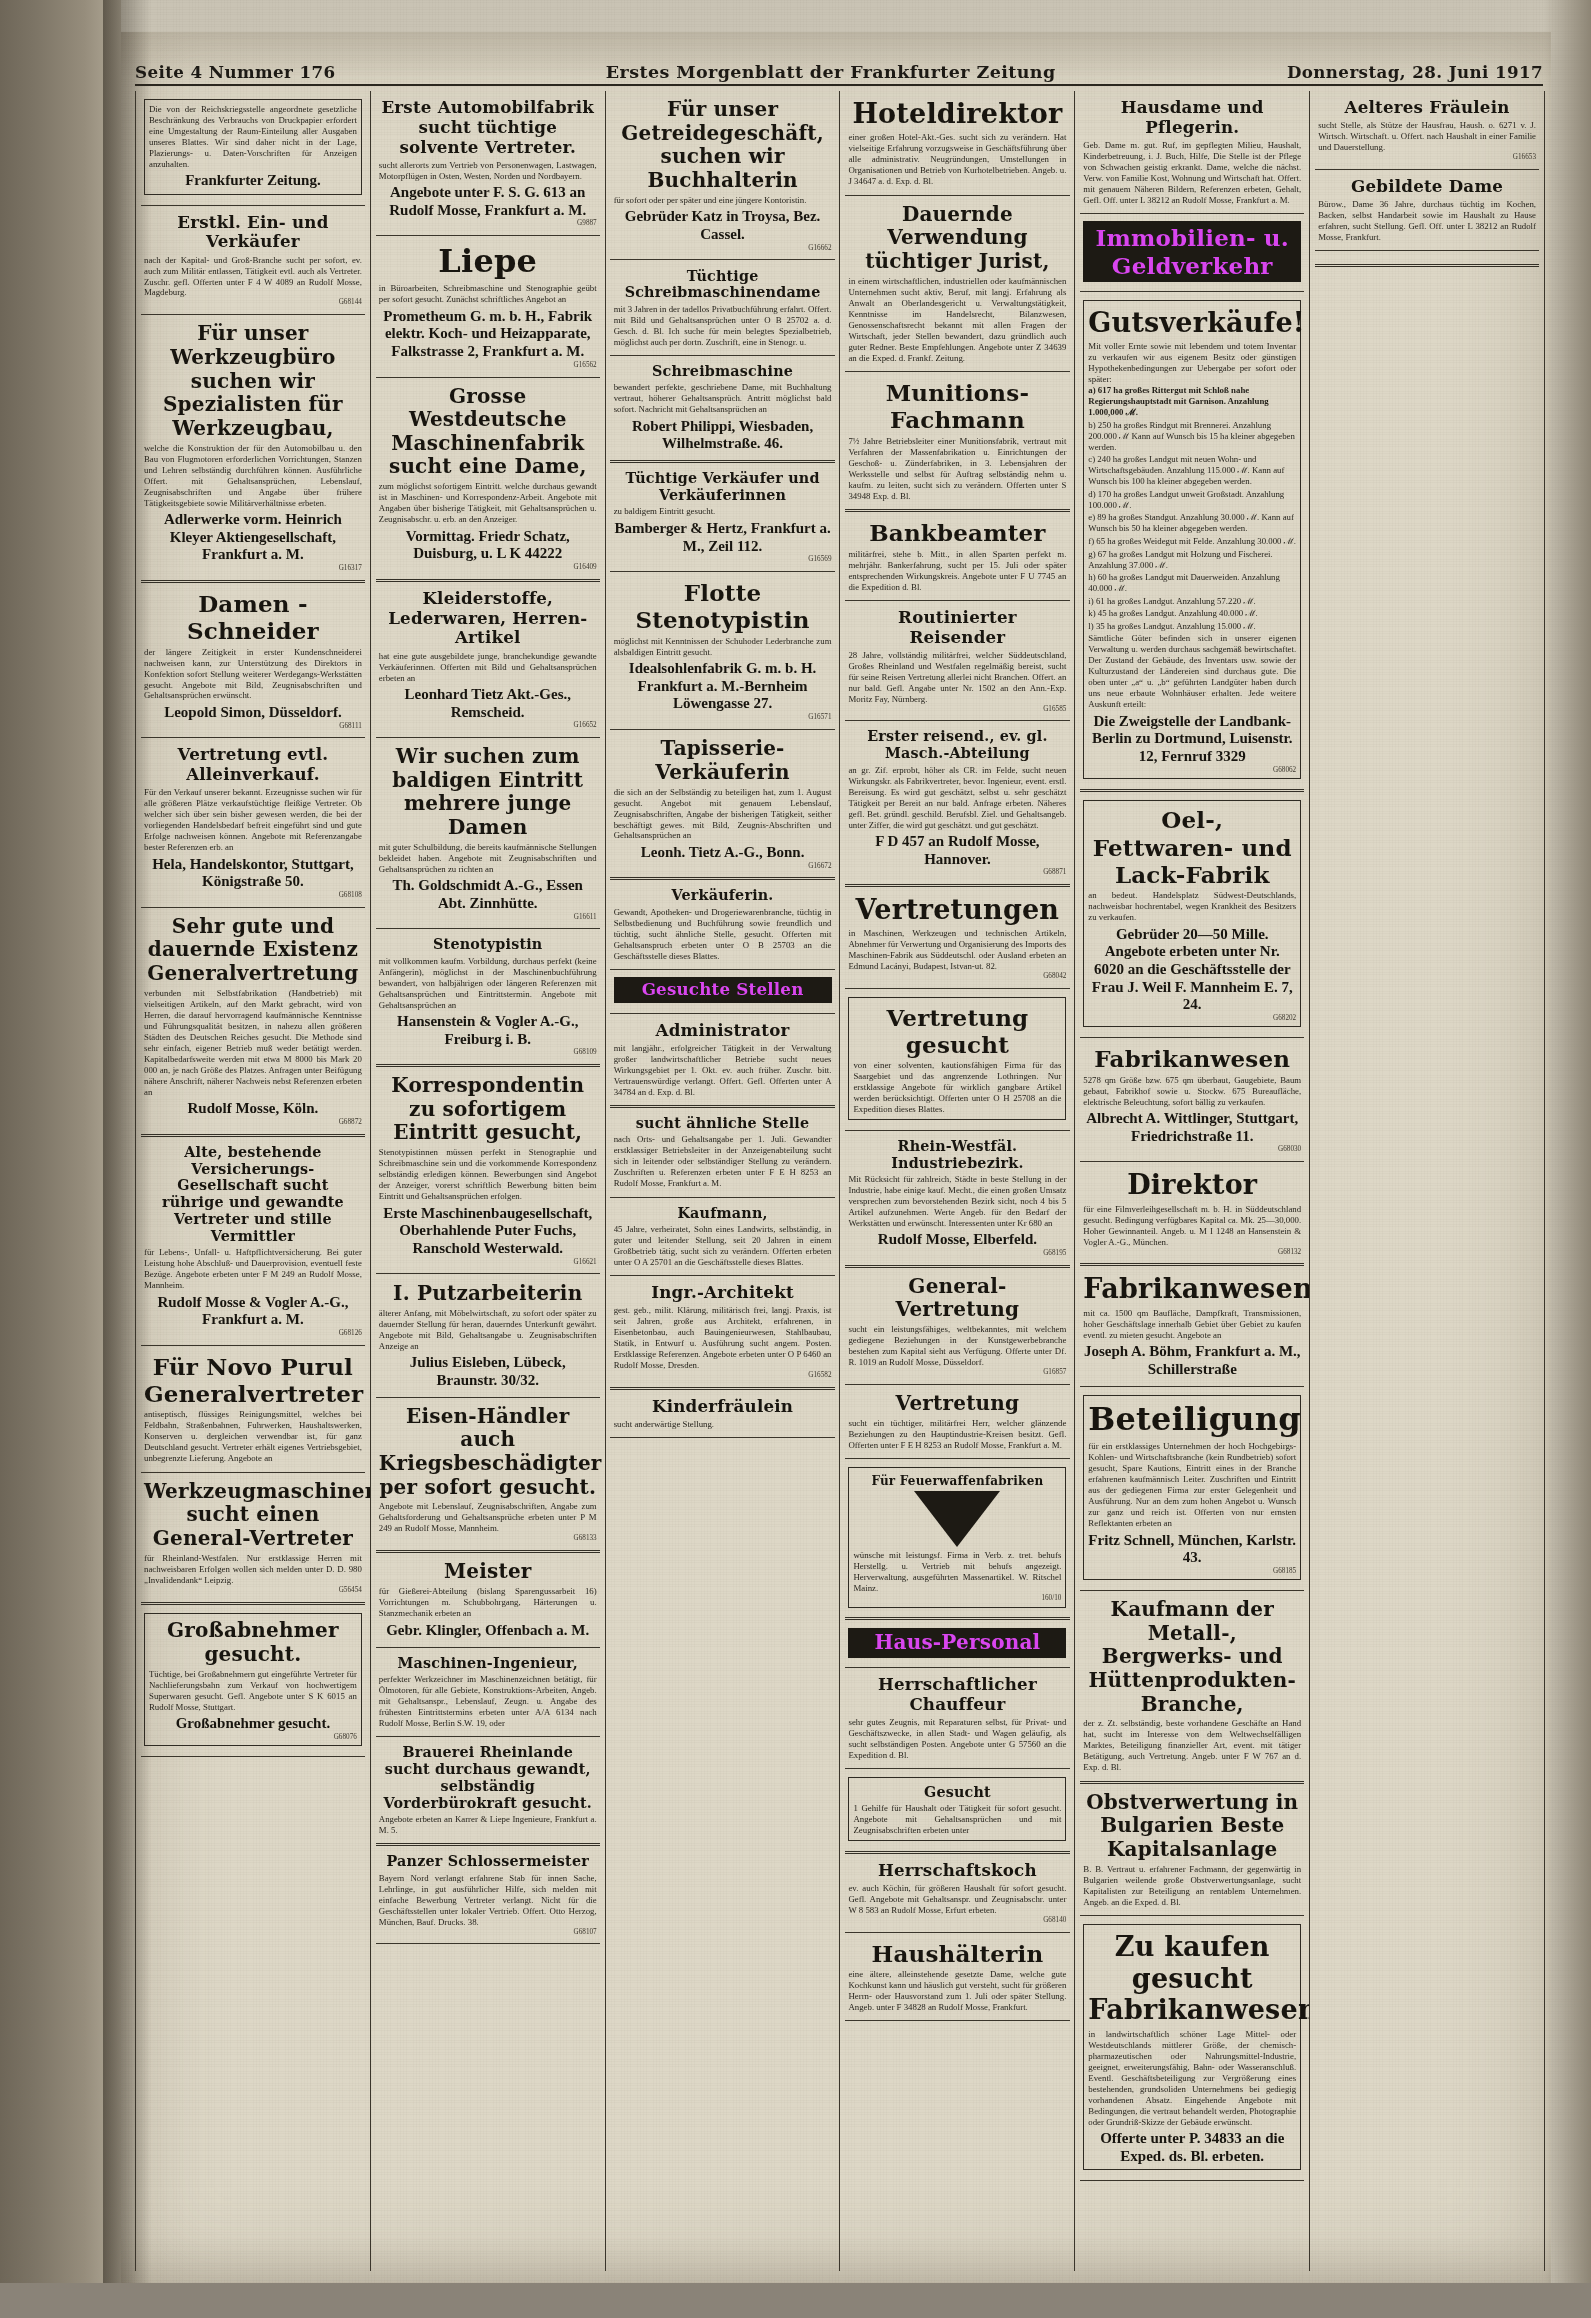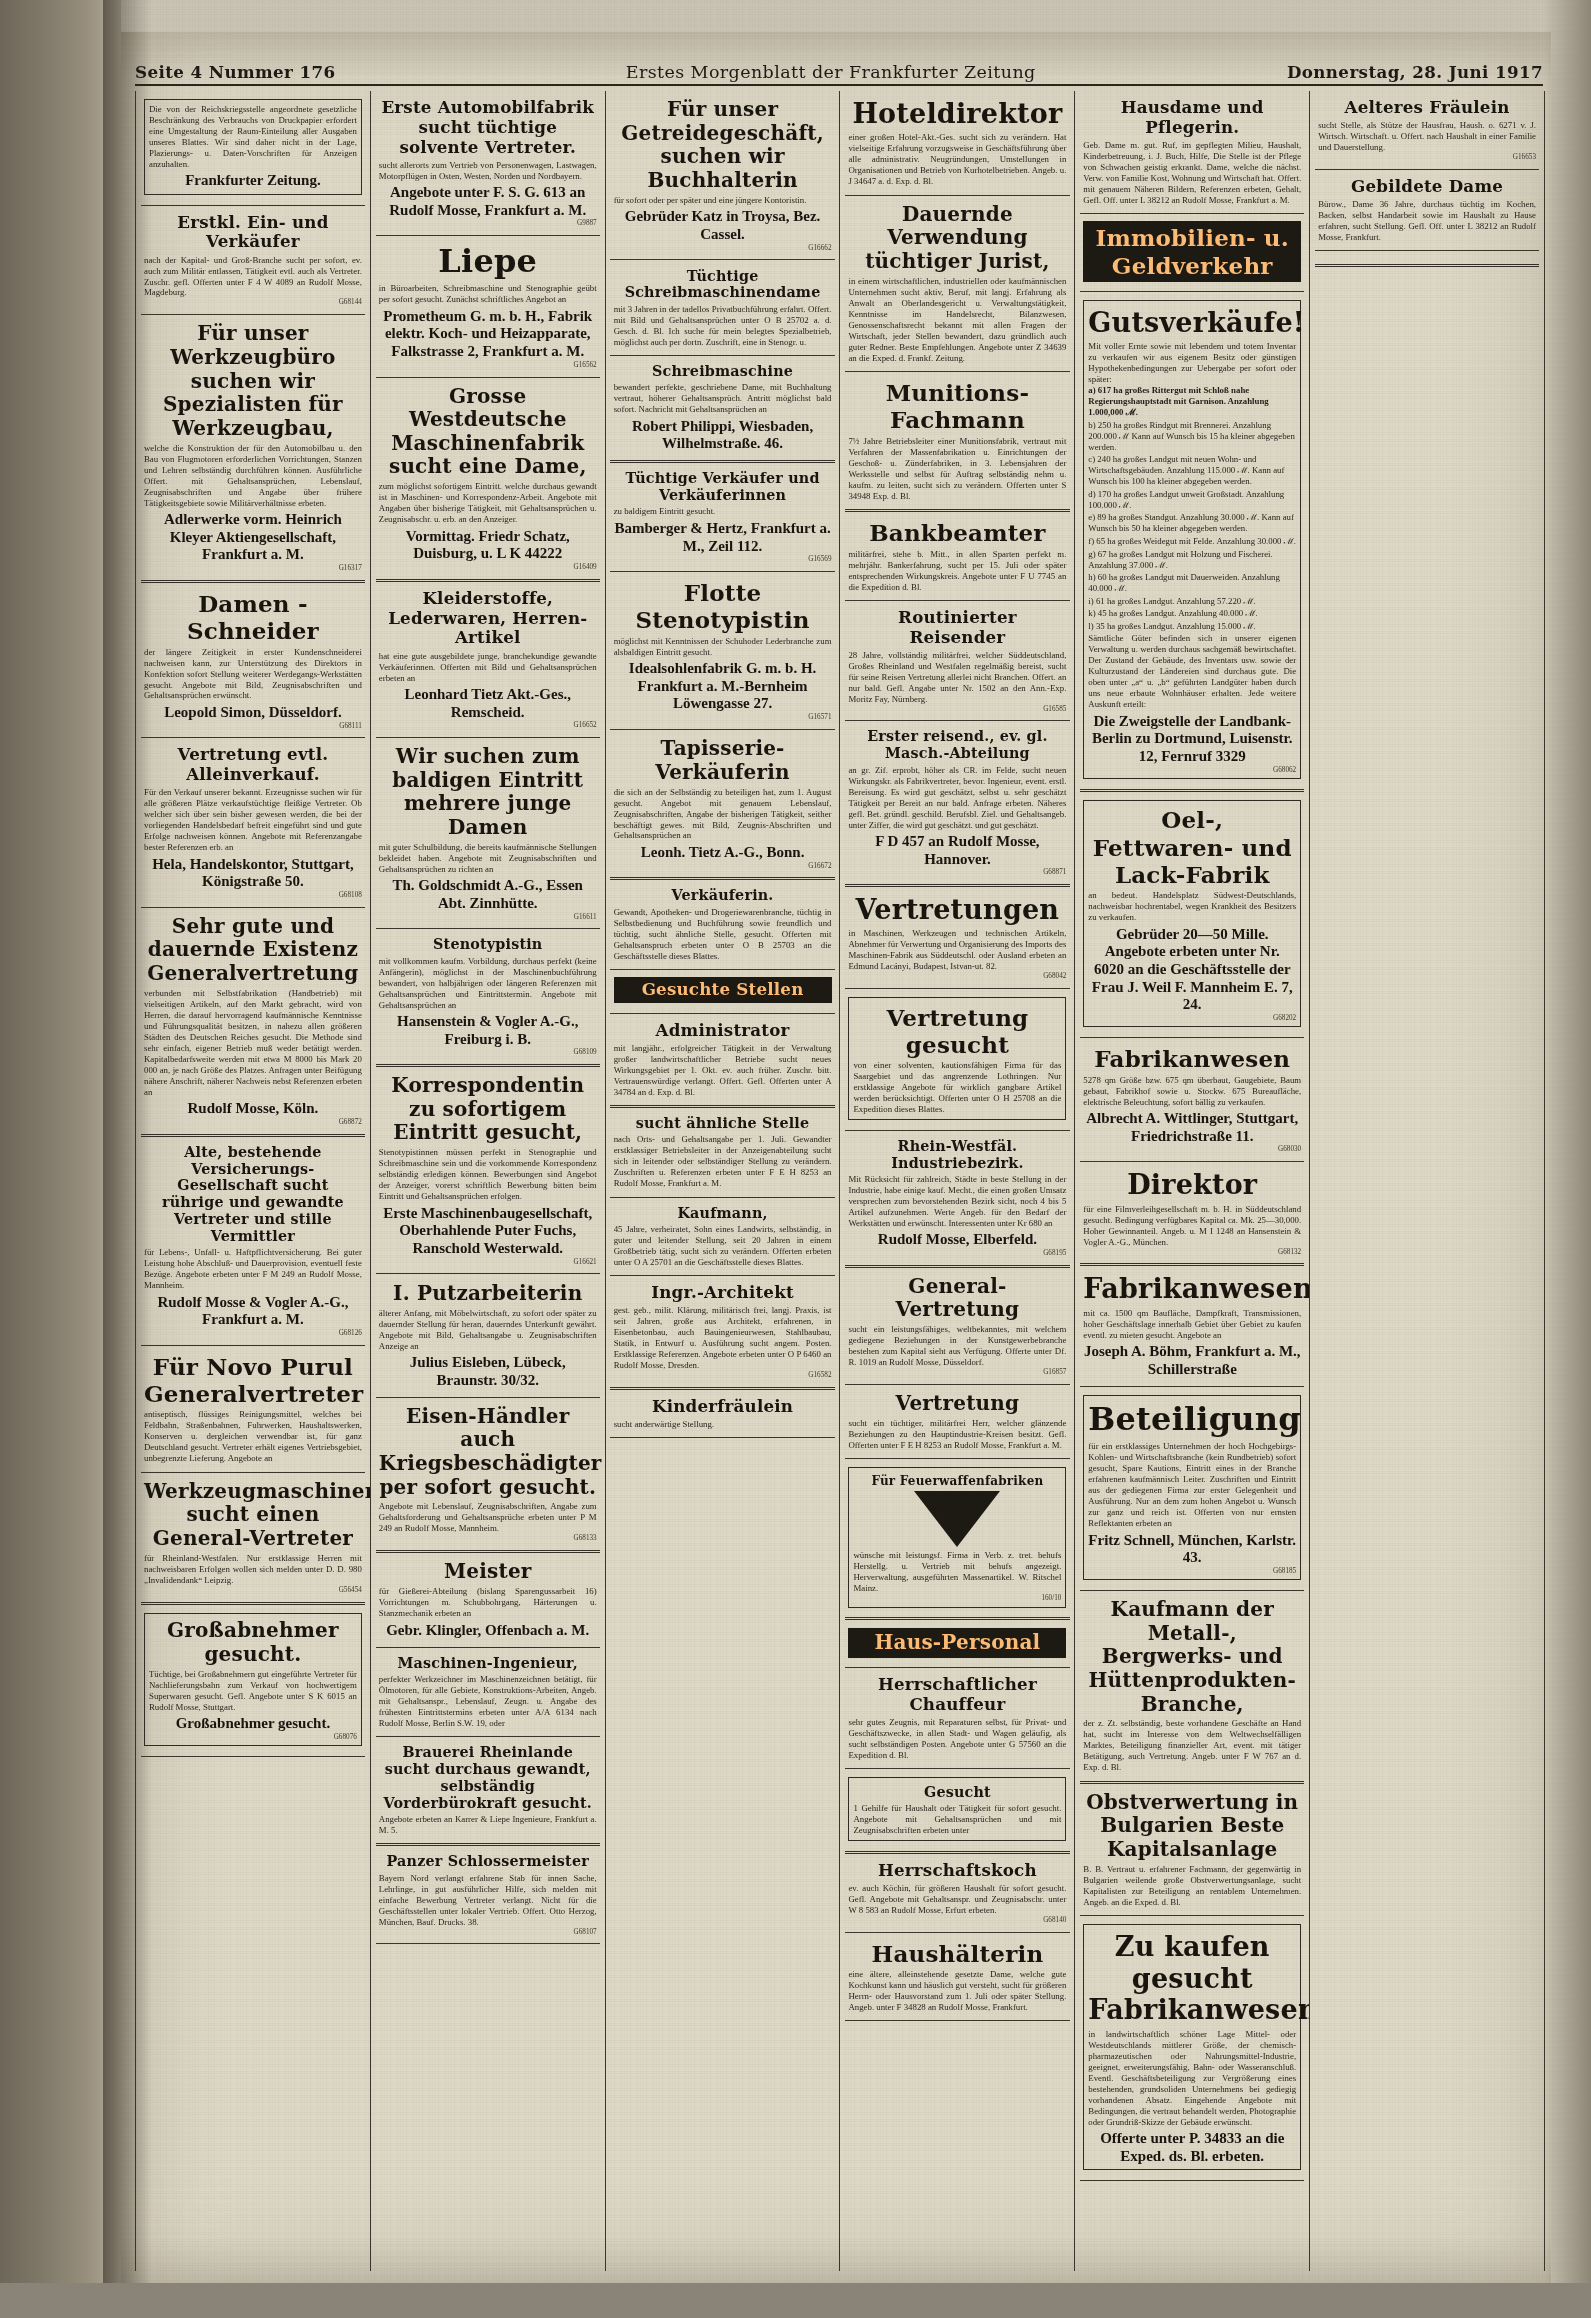--- a/index.html
+++ b/index.html
@@ -47,21 +47,21 @@
   }
 
   
   .masthead {
     position: absolute; left: 135px; top: 62px; width: 1408px;
     display: flex; justify-content: space-between; align-items: baseline;
     font-family: "DejaVu Serif", serif;
     color: #1d1a15;
   }
   .mh-left, .mh-right { font-size: 16.7px; font-weight: bold; letter-spacing: 0.4px; }
-  .mh-center { font-size: 17.5px; font-weight: normal; letter-spacing: 0.4px; margin-left: 39px; }
+  .mh-center { font-size: 17.5px; font-weight: bold; letter-spacing: 0.4px; margin-left: 39px; }
   .mh-rule {
     position: absolute; left: 135px; top: 84px; width: 1408px; height: 2.4px;
     background: #2b271f;
   }
 
   
   #cols {
     position: absolute; left: 135px; top: 91px; width: 1410px; height: 2180px;
     display: grid;
     grid-template-columns: 1fr 1fr 1fr 1fr 1fr 1fr;
@@ -104,21 +104,21 @@
     font-family: "Liberation Serif", serif;
     color: #221f18;
     hyphens: auto;
   }
   .sig { font-size: 15px; font-weight: bold; display:block; margin-top:2.4px; }
   .ref { font-size: 7.2px; text-align: right; display:block; color:#3a352b; }
   .box {
     border: 1.6px solid #2f2b23; padding: 4px 4px; margin: 2.4px 0;
   }
   .inv {
-    background: #1d1a14; color: #fdba74; padding: 3.2px 2.4px; display: block;
+    background: #1d1a14; color: #d946ef; padding: 3.2px 2.4px; display: block;
     font-family: "DejaVu Serif", serif; font-weight: bold;
   }
   .tri {
     width: 0; height: 0; margin: 3.2px auto;
     border-left: 43px solid transparent;
     border-right: 43px solid transparent;
     border-top: 56px solid #1d1a14;
     position: relative;
   }
   .leftal { text-align: left; }

